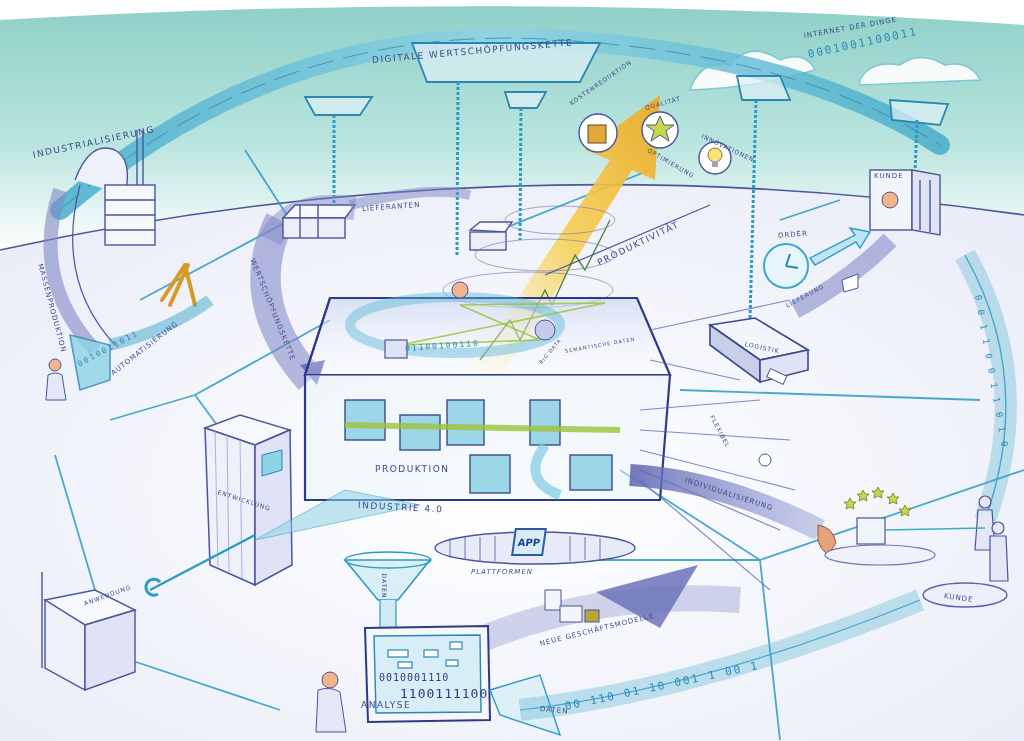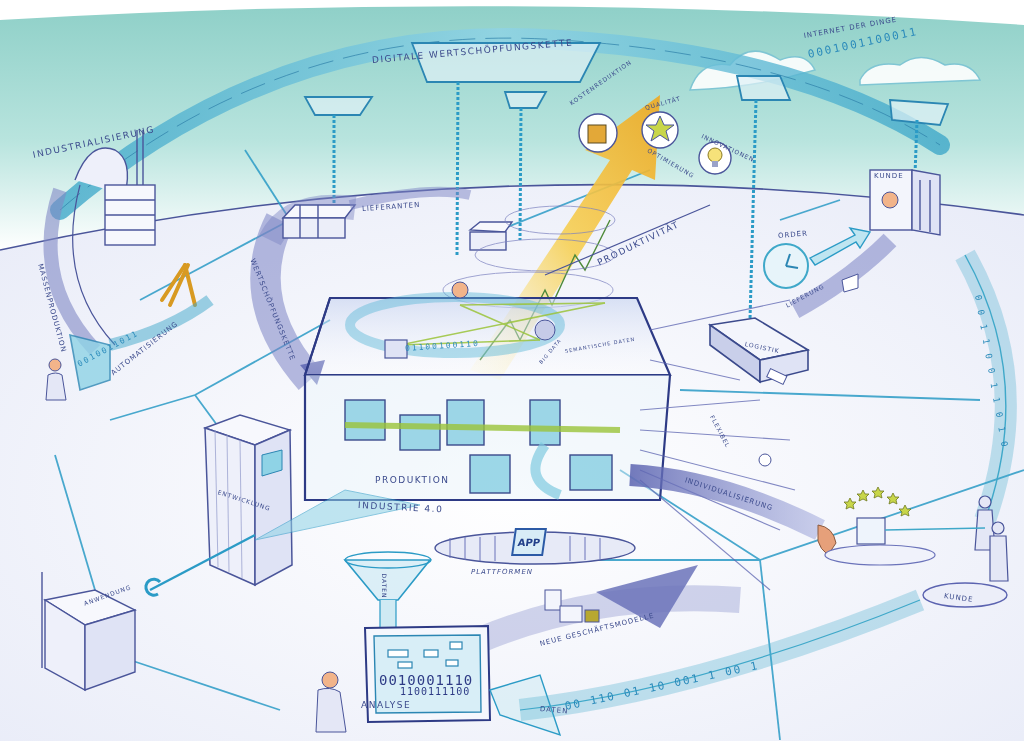--- a/index.html
+++ b/index.html
@@ -306,31 +306,31 @@
   <div class="lbl small" style="left:645px;top:104px;transform:rotate(-15deg);font-size:6px;">Qualität</div>
   <div class="lbl small" style="left:648px;top:146px;transform:rotate(30deg);font-size:6px;">Optimierung</div>
   <div class="lbl small" style="left:702px;top:132px;transform:rotate(25deg);font-size:6px;">Innovationen</div>
   <div class="lbl small" style="left:874px;top:172px;">Kunde</div>
   <div class="lbl small" style="left:778px;top:232px;transform:rotate(-5deg);">Order</div>
   <div class="lbl small" style="left:786px;top:302px;transform:rotate(-28deg);font-size:6px;">Lieferung</div>
   <div class="lbl small" style="left:745px;top:340px;transform:rotate(12deg);font-size:6px;">Logistik</div>
   <div class="lbl small" style="left:712px;top:412px;transform:rotate(62deg);font-size:6px;">Flexibel</div>
   <div class="lbl small" style="left:565px;top:348px;transform:rotate(-10deg);font-size:5px;">Semantische Daten</div>
   <div class="lbl small" style="left:540px;top:360px;transform:rotate(-50deg);font-size:5px;">Big Data</div>
-  <div class="lbl med" style="left:375px;top:464px;margin-top:11px;">Produktion</div>
+  <div class="lbl med" style="left:375px;top:464px;">Produktion</div>
   <div class="lbl med" style="left:358px;top:500px;transform:rotate(3deg);">Industrie 4.0</div>
   <div class="lbl small" style="left:685px;top:476px;transform:rotate(18deg);">Individualisierung</div>
   <div class="lbl small" style="left:944px;top:592px;transform:rotate(8deg);">Kunde</div>
   <div class="lbl small" style="left:218px;top:488px;transform:rotate(18deg);font-size:6px;">Entwicklung</div>
   <div class="lbl small" style="left:84px;top:600px;transform:rotate(-20deg);font-size:6px;">Anwendung</div>
   <div class="app">APP</div>
   <div class="lbl small" style="left:471px;top:568px;font-style:italic;">Plattformen</div>
   <div class="lbl small" style="left:384px;top:570px;transform:rotate(90deg);font-size:6px;">Daten</div>
   <div class="lbl small" style="left:540px;top:640px;transform:rotate(-14deg);">Neue Geschäftsmodelle</div>
-  <div class="bits" style="left:379px;top:672px;font-size:14px;color:#2d3a85;letter-spacing:1px;">0010001110</div>
-  <div class="bits" style="left:400px;top:686px;font-size:10px;color:#2d3a85;letter-spacing:1px;text-align:right;">1100111100</div>
+  <div class="bits" style="left:379px;top:672px;font-size:10px;color:#2d3a85;letter-spacing:1px;">0010001110</div>
+  <div class="bits" style="left:400px;top:686px;font-size:13px;color:#2d3a85;letter-spacing:1px;text-align:right;">1100111100</div>
   <div class="lbl med" style="left:361px;top:700px;">Analyse</div>
   <div class="lbl small" style="left:540px;top:705px;transform:rotate(5deg);">Daten</div>
   <div class="bits" style="left:565px;top:700px;transform:rotate(-12deg);">00 110 01 10 001 1 00 1</div>
   <div class="bits" style="left:978px;top:290px;transform:rotate(80deg);font-size:9px;">0 0 1 1 0 0 1 1 0 1 0</div>
   <div class="bits" style="left:78px;top:360px;transform:rotate(-28deg);font-size:8px;">0010011011</div>
   <div class="bits" style="left:405px;top:344px;transform:rotate(-4deg);font-size:8px;">01100100110</div>
 </div>
 
 </body></html>

